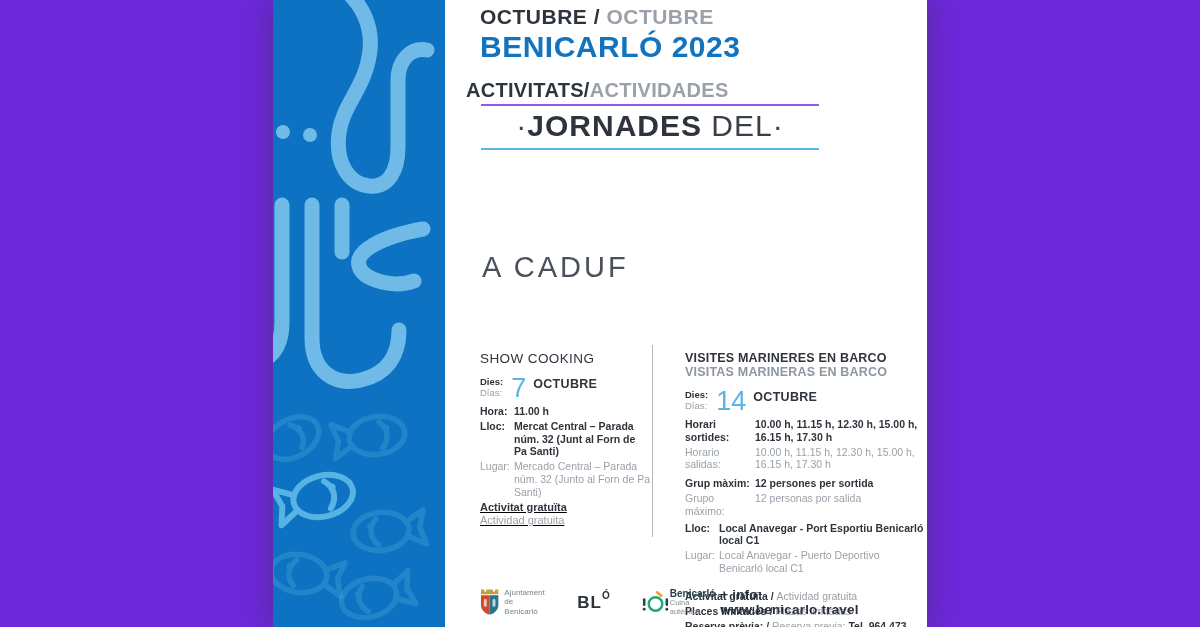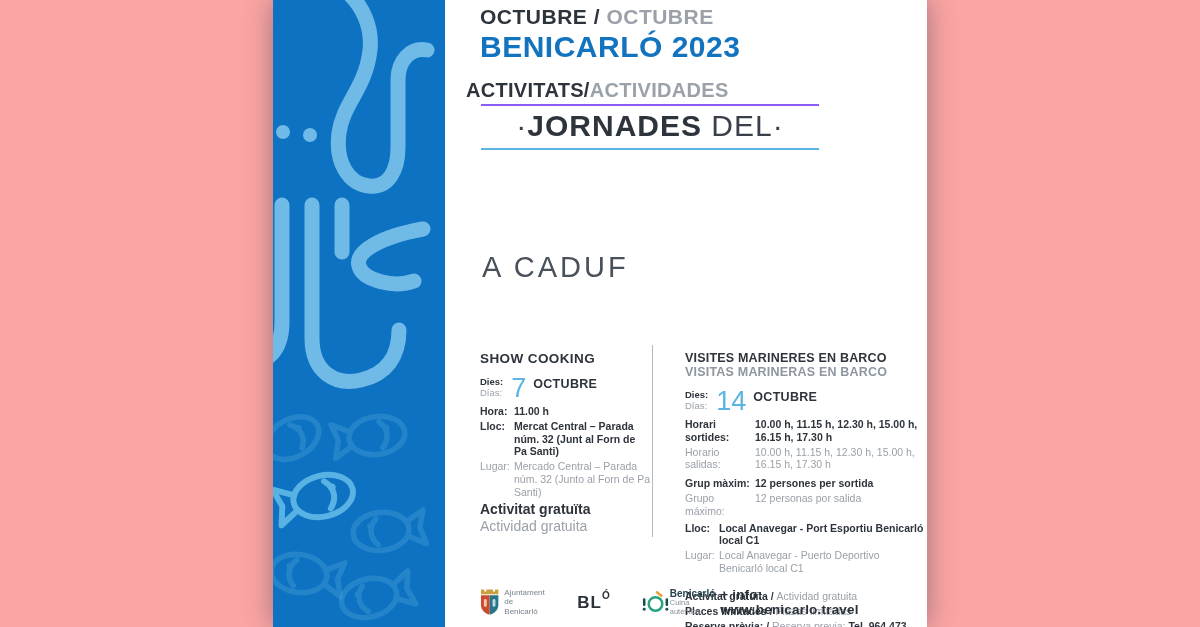--- a/index.html
+++ b/index.html
@@ -1,17 +1,17 @@
 <!DOCTYPE html>
 <html><head>
 <meta charset="utf-8">
 <style>
   html,body{margin:0;padding:0;background:#ffffff;width:1200px;height:627px;overflow:hidden;
     font-family:"Liberation Sans", sans-serif;}
-  .stage{position:relative;width:1200px;height:627px;background:#fca5a5;}
+  .stage{position:relative;width:1200px;height:627px;background:#6d28d9;}
   .poster{position:absolute;left:273px;top:0;width:654px;height:627px;background:#ffffff;
     box-shadow:0 0 26px rgba(45,50,60,.45);}
   .band{position:absolute;left:0;top:0;width:172px;height:627px;background:#0d72c1;overflow:hidden;}
   .content{position:absolute;left:172px;top:0;right:0;bottom:0;background:#fff;}
 
   .dark{color:#2e343c;}
   .gray{color:#9aa1a8;}
   .blue{color:#1274be;}
 
   .hline1{position:absolute;left:35px;top:5px;font-size:21px;font-weight:700;letter-spacing:.5px;}
@@ -27,38 +27,38 @@
   .polp{position:absolute;left:32px;top:146px;font-size:112px;font-weight:800;letter-spacing:5px;
     line-height:1;color:#5cb4e2;}
   .acaduf{position:absolute;left:37px;top:251px;font-size:29px;font-weight:400;letter-spacing:3px;color:#49515b;}
   .llotja{position:absolute;left:36px;top:283px;font-size:30px;letter-spacing:1px;color:#2e343c;}
   .llotja .b{font-weight:800;}
 
   .col1{position:absolute;left:35px;top:351px;width:170px;}
   .col2{position:absolute;left:240px;top:351px;width:240px;}
   .vdiv{position:absolute;left:207px;top:345px;height:192px;width:0;border-left:1px solid #b3b9bf;}
 
-  .colhead{font-size:13.5px;font-weight:700;letter-spacing:.4px;color:#2e343c;}
+  .colhead{font-size:13.5px;font-weight:400;letter-spacing:.4px;color:#2e343c;}
   .colhead2{font-size:12.5px;font-weight:700;letter-spacing:.2px;}
 
   .dies-row{display:flex;align-items:flex-start;margin:11px 0 5px;}
   .dies-stack{font-size:9.5px;line-height:1.12;}
   .dies-stack .ca{font-weight:700;color:#2e343c;}
   .dies-stack .es{color:#9aa1a8;}
   .bignum{font-size:27px;font-weight:400;line-height:.85;color:#5cb4e2;margin:0 7px 0 8px;}
   .bigmonth{font-size:12.5px;font-weight:700;color:#2e343c;margin-bottom:1px;letter-spacing:.3px;}
 
   .row{display:flex;font-size:10.5px;line-height:1.22;margin-bottom:2px;}
   .lab{flex:0 0 34px;font-weight:700;color:#2e343c;}
   .lab-g{flex:0 0 34px;color:#9aa1a8;}
   .lab2{flex:0 0 70px;font-weight:700;color:#2e343c;}
   .lab2-g{flex:0 0 70px;color:#9aa1a8;}
   .val{flex:1;font-weight:700;color:#2e343c;}
   .val-g{flex:1;color:#9aa1a8;}
-  .free{font-size:14px;line-height:1.25;}
+  .free{font-size:11px;line-height:1.25;text-decoration:underline;}
   .inrow{font-size:10.5px;line-height:1.45;}
   .inrow .b{font-weight:700;color:#2e343c;}
   .notes{margin-top:14px;}
 
   .footer{position:absolute;left:35px;right:12px;bottom:8px;height:34px;display:flex;align-items:center;}
   .logo{display:flex;align-items:center;}
   .aj-text{font-size:8px;line-height:1.2;color:#7b838c;margin-left:5px;}
   .blo{margin-left:30px;font-size:17px;font-weight:700;color:#2b3138;letter-spacing:1px;}
   .blo sup{font-size:10px;font-weight:700;position:relative;top:-2px;}
   .cuina{margin-left:30px;display:flex;align-items:center;}

